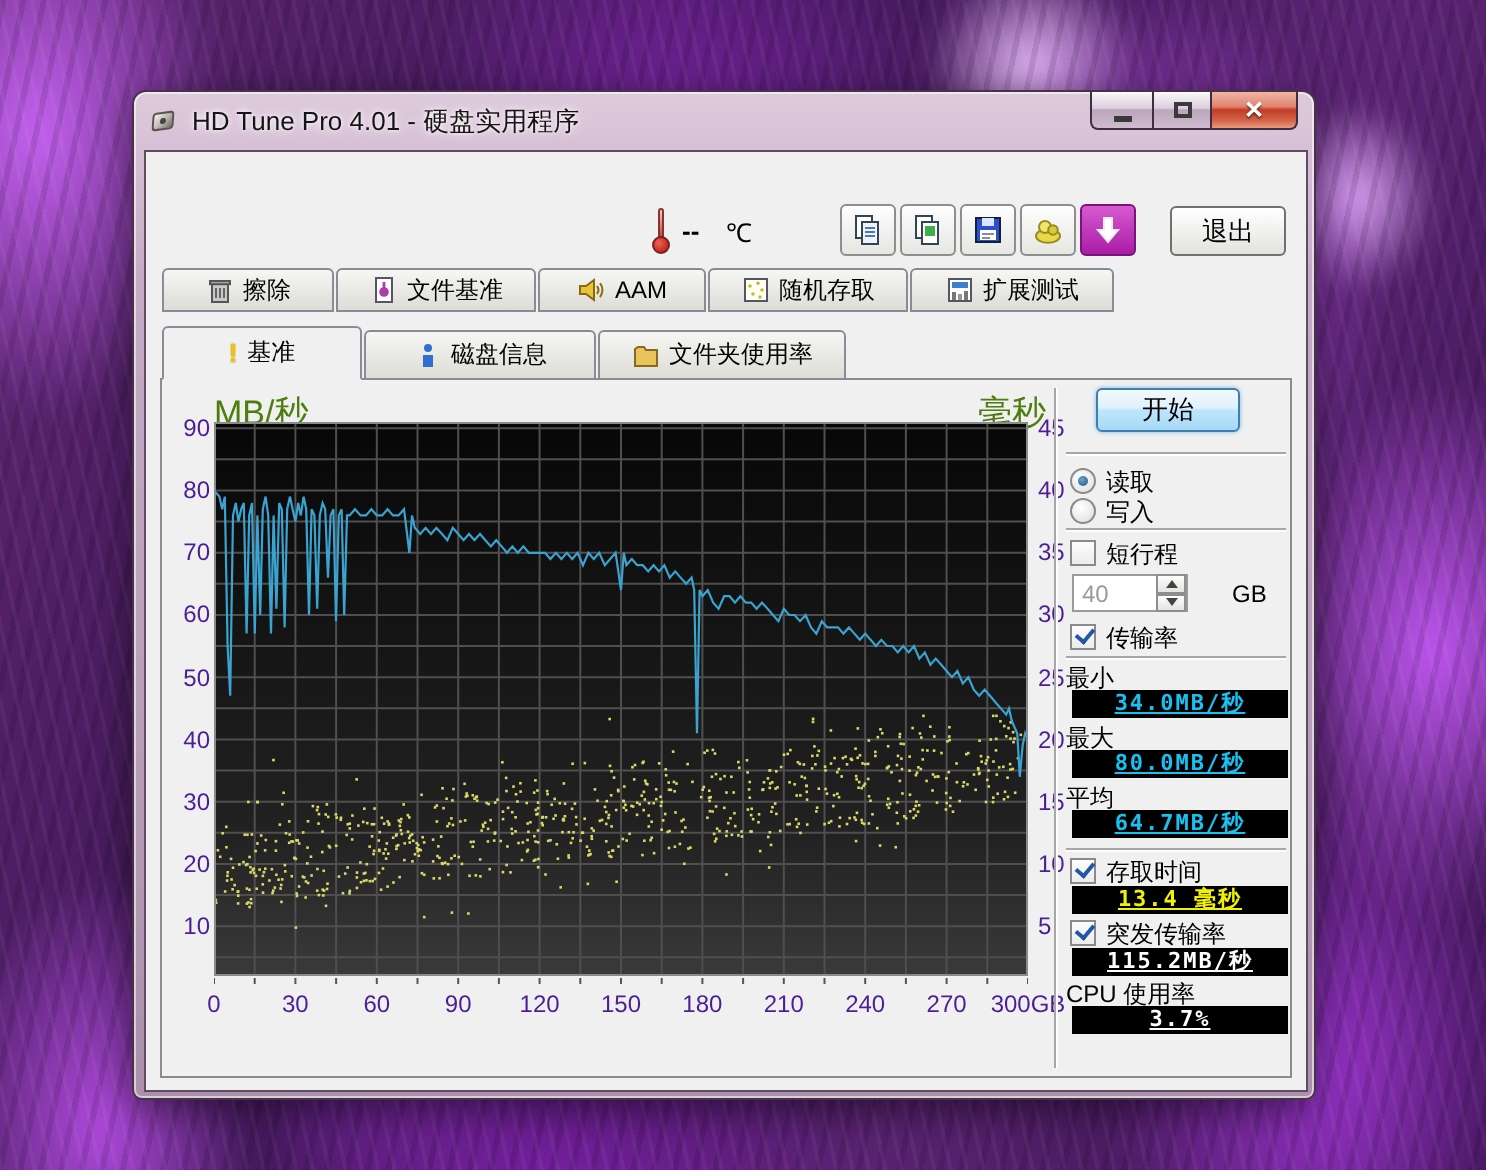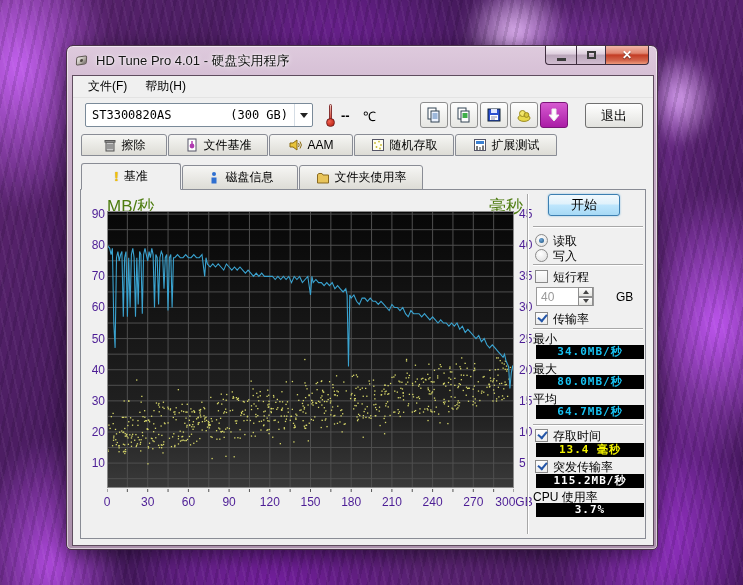--- a/index.html
+++ b/index.html
@@ -114,21 +114,21 @@
   .radio { width:13px; height:13px; border-radius:50%; border:1px solid #8a8a8a; background:radial-gradient(circle at 40% 35%, #fff, #dcdcdc); display:inline-block; vertical-align:-2px; margin-right:5px; }
   .radio.sel::after { content:""; display:block; width:5px; height:5px; margin:3px; border-radius:50%; background:radial-gradient(circle at 40% 35%, #6ea6d8, #1a4f7a); }
   .checkbox { width:13px; height:13px; border:1px solid #8a8a8a; background:linear-gradient(180deg,#fdfdfd,#ececec); display:inline-block; vertical-align:-2px; margin-right:5px; position:relative; }
   .checkbox.on::after { content:""; position:absolute; left:2px; top:1px; width:7px; height:4px; border-left:2px solid #2456a8; border-bottom:2px solid #2456a8; transform:rotate(-50deg); }
   .spin { position:absolute; left:455px; width:58px; height:19px; background:#fff; border:1px solid #9a9a9a; color:#9a9a9a; padding:2px 4px; font-size:12px; }
   .spin-btns { position:absolute; left:497px; width:15px; height:19px; display:flex; flex-direction:column; }
   .spin-btn { flex:1; border:1px solid #8e8e8e; background:linear-gradient(180deg,#fdfdfd,#e4e4e0); display:flex; align-items:center; justify-content:center; }
   .arrow-up { width:0;height:0;border-left:3px solid transparent;border-right:3px solid transparent;border-bottom:4px solid #444; }
   .arrow-dn { width:0;height:0;border-left:3px solid transparent;border-right:3px solid transparent;border-top:4px solid #444; }
   .value-box { position:absolute; left:455px; width:108px; height:14px; background:#000; text-align:center;
-    font-family:"DejaVu Sans Mono", monospace; font-weight:bold; font-size:11px; line-height:14px; letter-spacing:1px; }
+    font-family:"DejaVu Sans Mono", monospace; font-weight:bold; font-size:11px; line-height:14px; letter-spacing:1px;text-decoration:underline; }
   .v-cyan { color:#17c2f2; } .v-yellow { color:#f2f200; } .v-white { color:#fff; }
 </style>
 </head>
 <body>
 
 <div class="screen">
   <div class="bg-blur"></div>
   <div class="bg-streaks"></div>
 
   <div class="window">
@@ -144,33 +144,22 @@
         <div class="cap-btn cap-max">
             <span></span>
           </div>
         <div class="cap-btn cap-close">
             <span>✕</span>
           </div>
       </div>
     </div>
 
     <div class="client">
-      <div class="menubar">
-        <div class="menu-item">文件(F)</div>
-        <div class="menu-item">帮助(H)</div>
-      </div>
 
       <div class="controls-row">
-        <div class="combo">
-          <span class="combo-value">ST3300820AS</span>
-          <span class="combo-cap">(300 GB)</span>
-          <span class="combo-arrow-zone">
-              <span class="combo-arrow"></span>
-            </span>
-        </div>
         <div class="thermo">
             <div class="tube"></div>
             <div class="bulb"></div>
           </div>
         <div class="temp-value">--</div>
         <div class="temp-unit">℃</div>
         <div class="toolbar">
           <div class="tool-btn">
             <svg width="16" height="16" viewBox="0 0 16 16">
                 <rect x="2" y="1" width="8" height="11" fill="#fff" stroke="#345"></rect>

